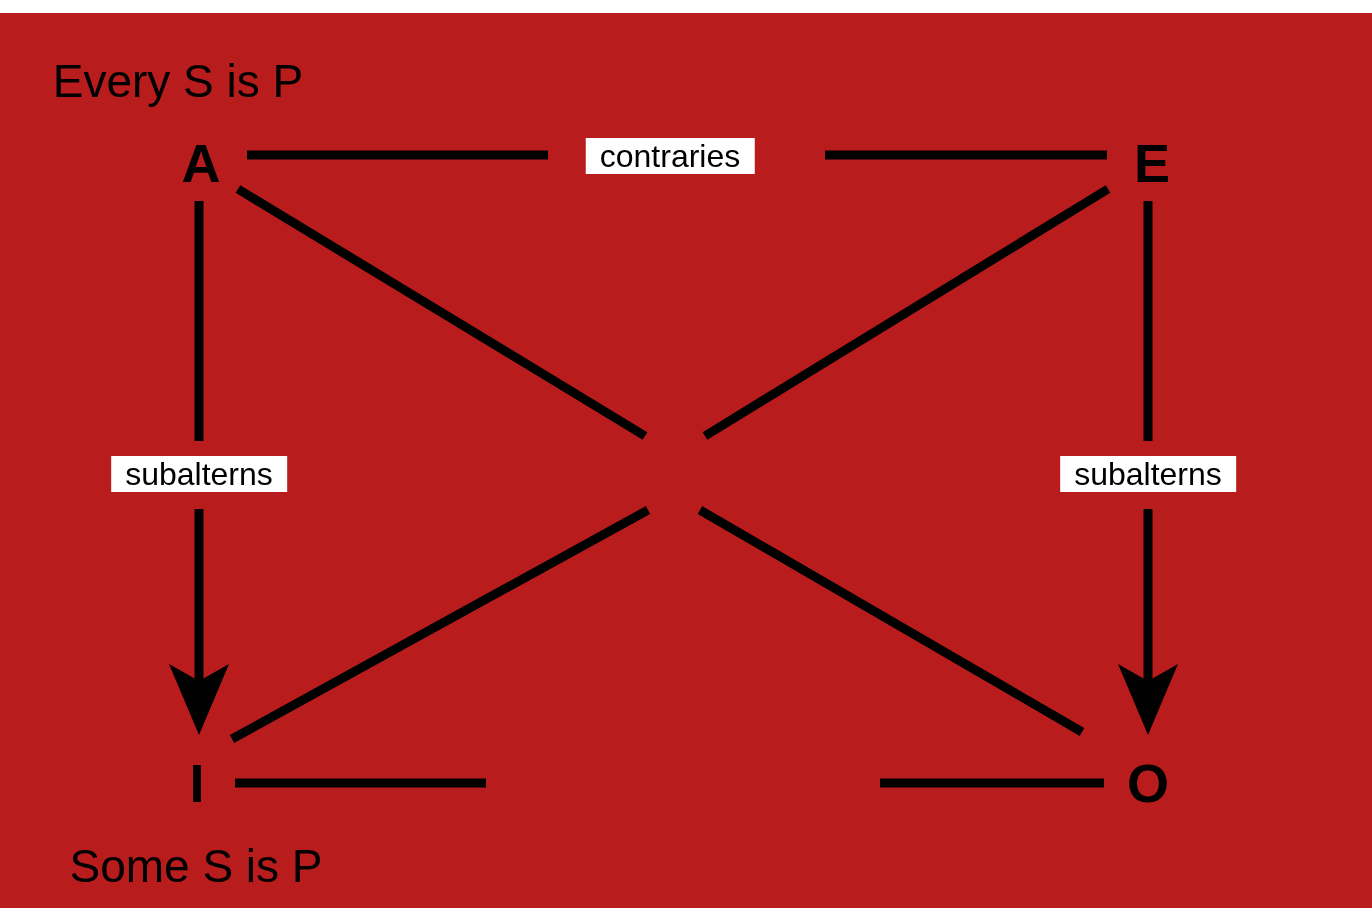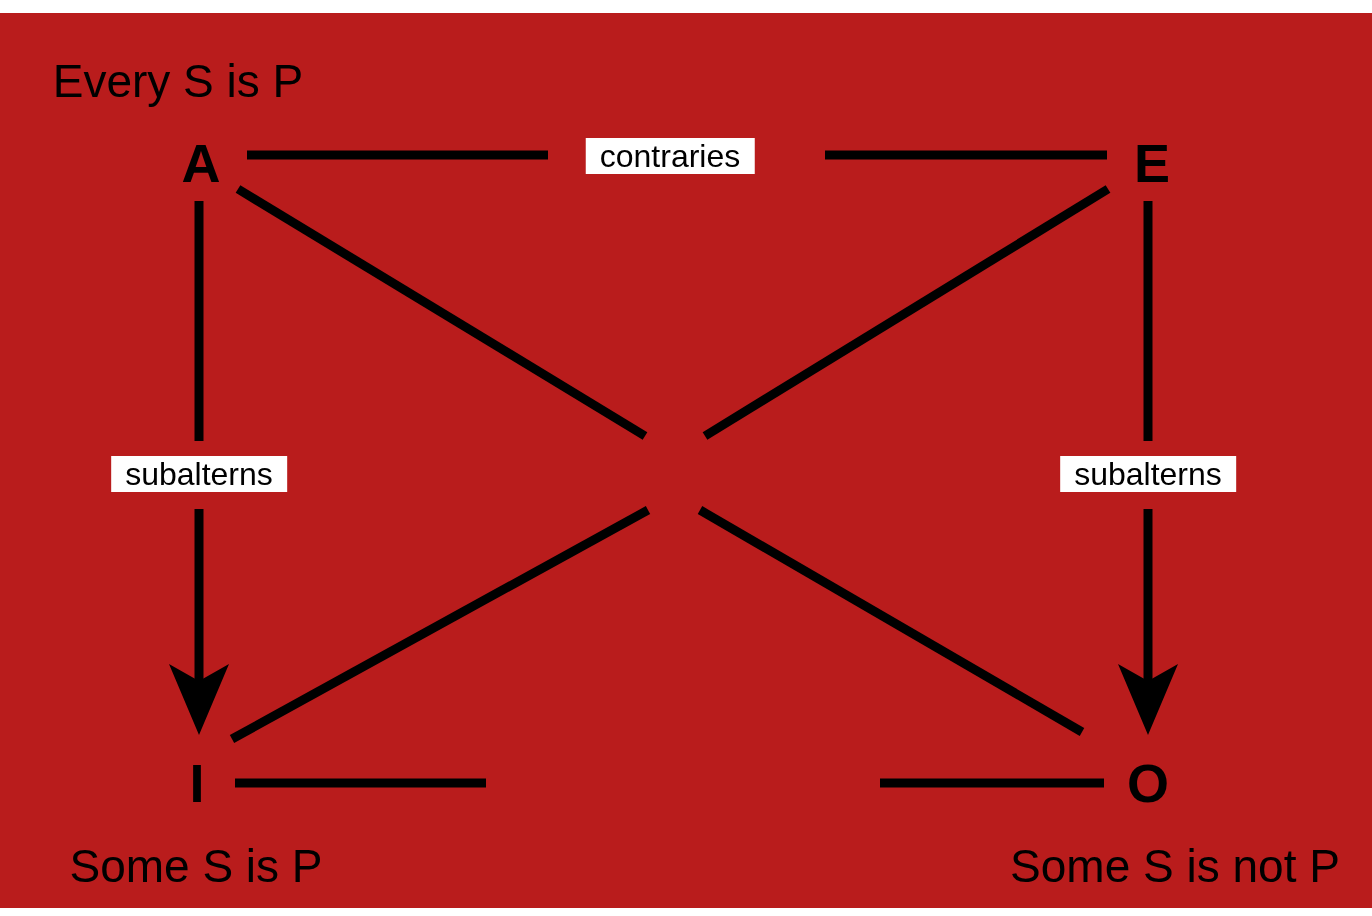--- a/index.html
+++ b/index.html
@@ -98,21 +98,20 @@
 
     <line x1="1108" y1="176" x2="705" y2="423" stroke="#000000" stroke-width="9" stroke-linecap="butt"></line>
     <line x1="648" y1="497" x2="232" y2="726" stroke="#000000" stroke-width="9" stroke-linecap="butt"></line>
   </svg>
 
   <div class="proposition" id="prop-a">Every S is P</div>
 
 
   <div class="proposition" id="prop-i">Some S is P</div>
 
-  <div class="proposition" id="prop-o">Some S is not P</div>
 
   <div class="vertex" id="vertex-a">A</div>
 
   <div class="vertex" id="vertex-e">E</div>
 
   <div class="vertex" id="vertex-i">I</div>
 
   <div class="vertex" id="vertex-o">O</div>
 
   <div class="edge-label" id="label-contraries">contraries</div>

